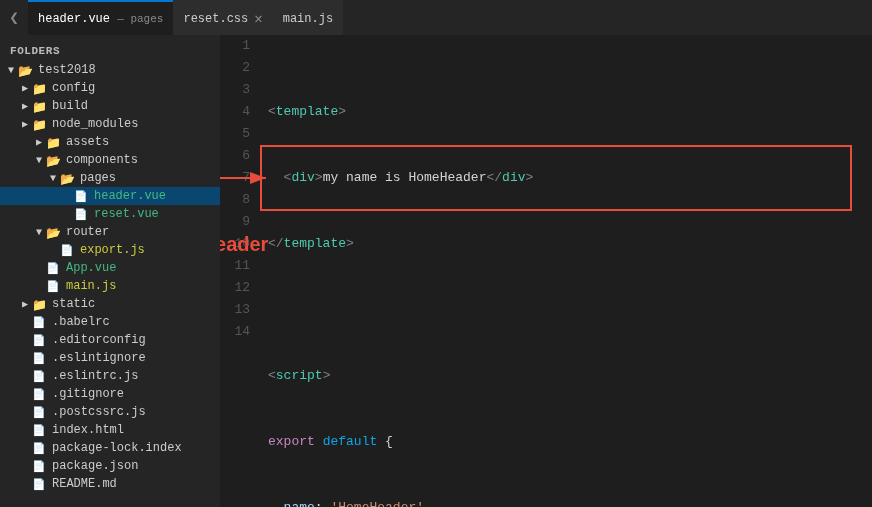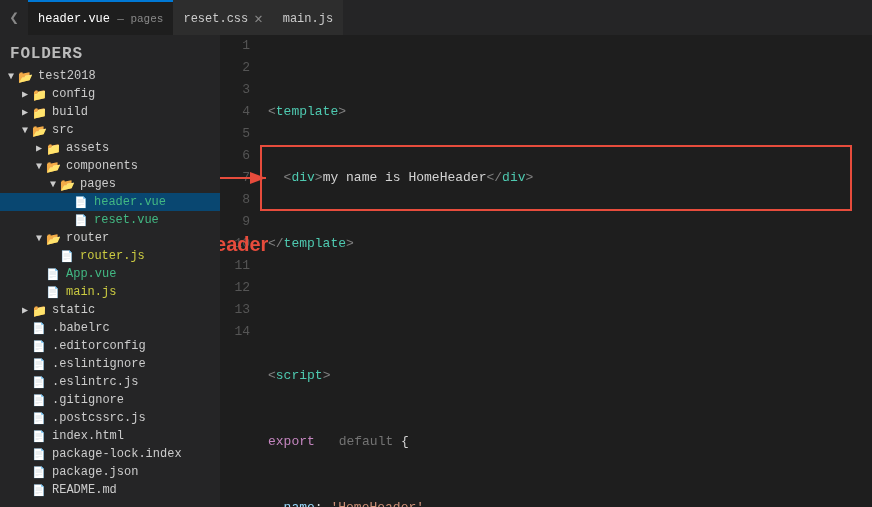--- a/index.html
+++ b/index.html
@@ -69,21 +69,21 @@
       width: 220px;
       background: #252526;
       color: #ccc;
       font-size: 12px;
       overflow-y: auto;
       flex-shrink: 0;
       padding-top: 4px;
     }
     .sidebar-header {
       color: #bbb;
-      font-size: 16px;
+      font-size: 11px;
       font-weight: bold;
       padding: 6px 10px 4px 10px;
       letter-spacing: 0.05em;
     }
     .tree-item {
       display: flex;
       align-items: center;
       padding: 2px 0;
       cursor: pointer;
       white-space: nowrap;
@@ -168,21 +168,21 @@
     }
     .code-line {
       height: 22px;
       display: block;
     }
 
     
     .tag-bracket { color: #808080; }
     .tag-name { color: #4ec9b0; }
     .keyword { color: #c586c0; }
-    .keyword2 { color: #737373; margin-left: 16px; }
+    .keyword2 { color: #0ea5e9; }
     .string { color: #ce9178; }
     .property { color: #9cdcfe; }
     .plain { color: #d4d4d4; }
 
     
     .highlight-box {
       position: absolute;
       border: 2px solid #e74c3c;
       pointer-events: none;
       top: 110px; 
@@ -246,27 +246,27 @@
       <span class="item-label">config</span>
     </div>
 
     <div class="tree-item">
       <span class="indent" style="width:18px"></span>
       <span class="arrow closed"></span>
       <span class="folder-icon"></span>
       <span class="item-label">build</span>
     </div>
 
-
-    <div class="tree-item">
-      <span class="indent" style="width:18px"></span>
-      <span class="arrow open"></span>
-      <span class="folder-icon open"></span>
-      <span class="item-label">src</span>
-    </div>
+    <div class="tree-item">
+      <span class="indent" style="width:18px"></span>
+      <span class="arrow closed"></span>
+      <span class="folder-icon"></span>
+      <span class="item-label">node_modules</span>
+    </div>
+
 
     <div class="tree-item">
       <span class="indent" style="width:32px"></span>
       <span class="arrow closed"></span>
       <span class="folder-icon"></span>
       <span class="item-label">assets</span>
     </div>
 
     <div class="tree-item">
       <span class="indent" style="width:32px"></span>
@@ -300,21 +300,21 @@
       <span class="indent" style="width:32px"></span>
       <span class="arrow open"></span>
       <span class="folder-icon open"></span>
       <span class="item-label">router</span>
     </div>
 
     <div class="tree-item">
       <span class="indent" style="width:46px"></span>
       <span class="arrow leaf"></span>
       <span class="file-icon">📄</span>
-      <span class="item-label js-file">router.js</span>
+      <span class="item-label js-file">export.js</span>
     </div>
 
     <div class="tree-item">
       <span class="indent" style="width:32px"></span>
       <span class="arrow leaf"></span>
       <span class="file-icon">📄</span>
       <span class="item-label vue-file">App.vue</span>
     </div>
 
     <div class="tree-item">

